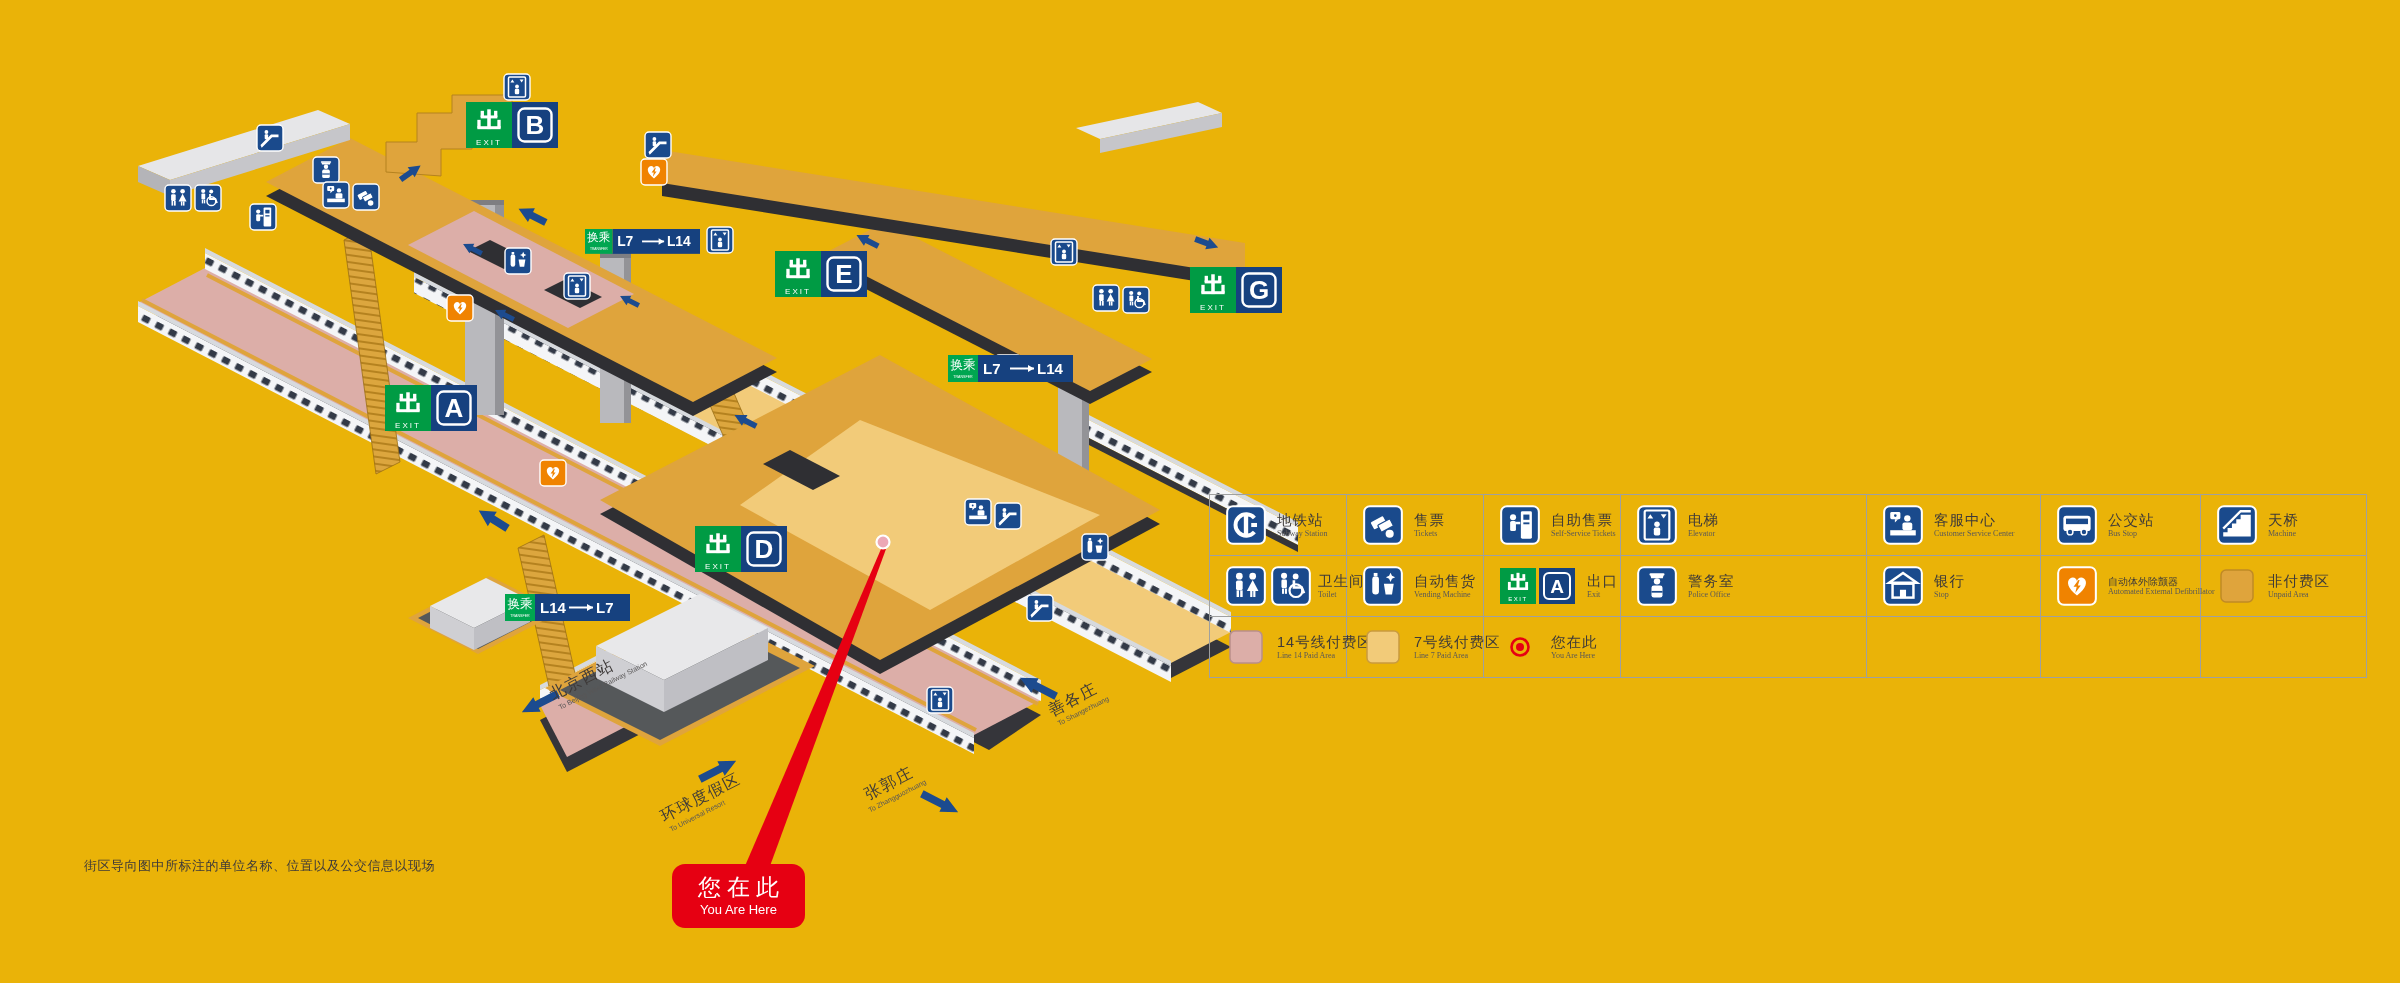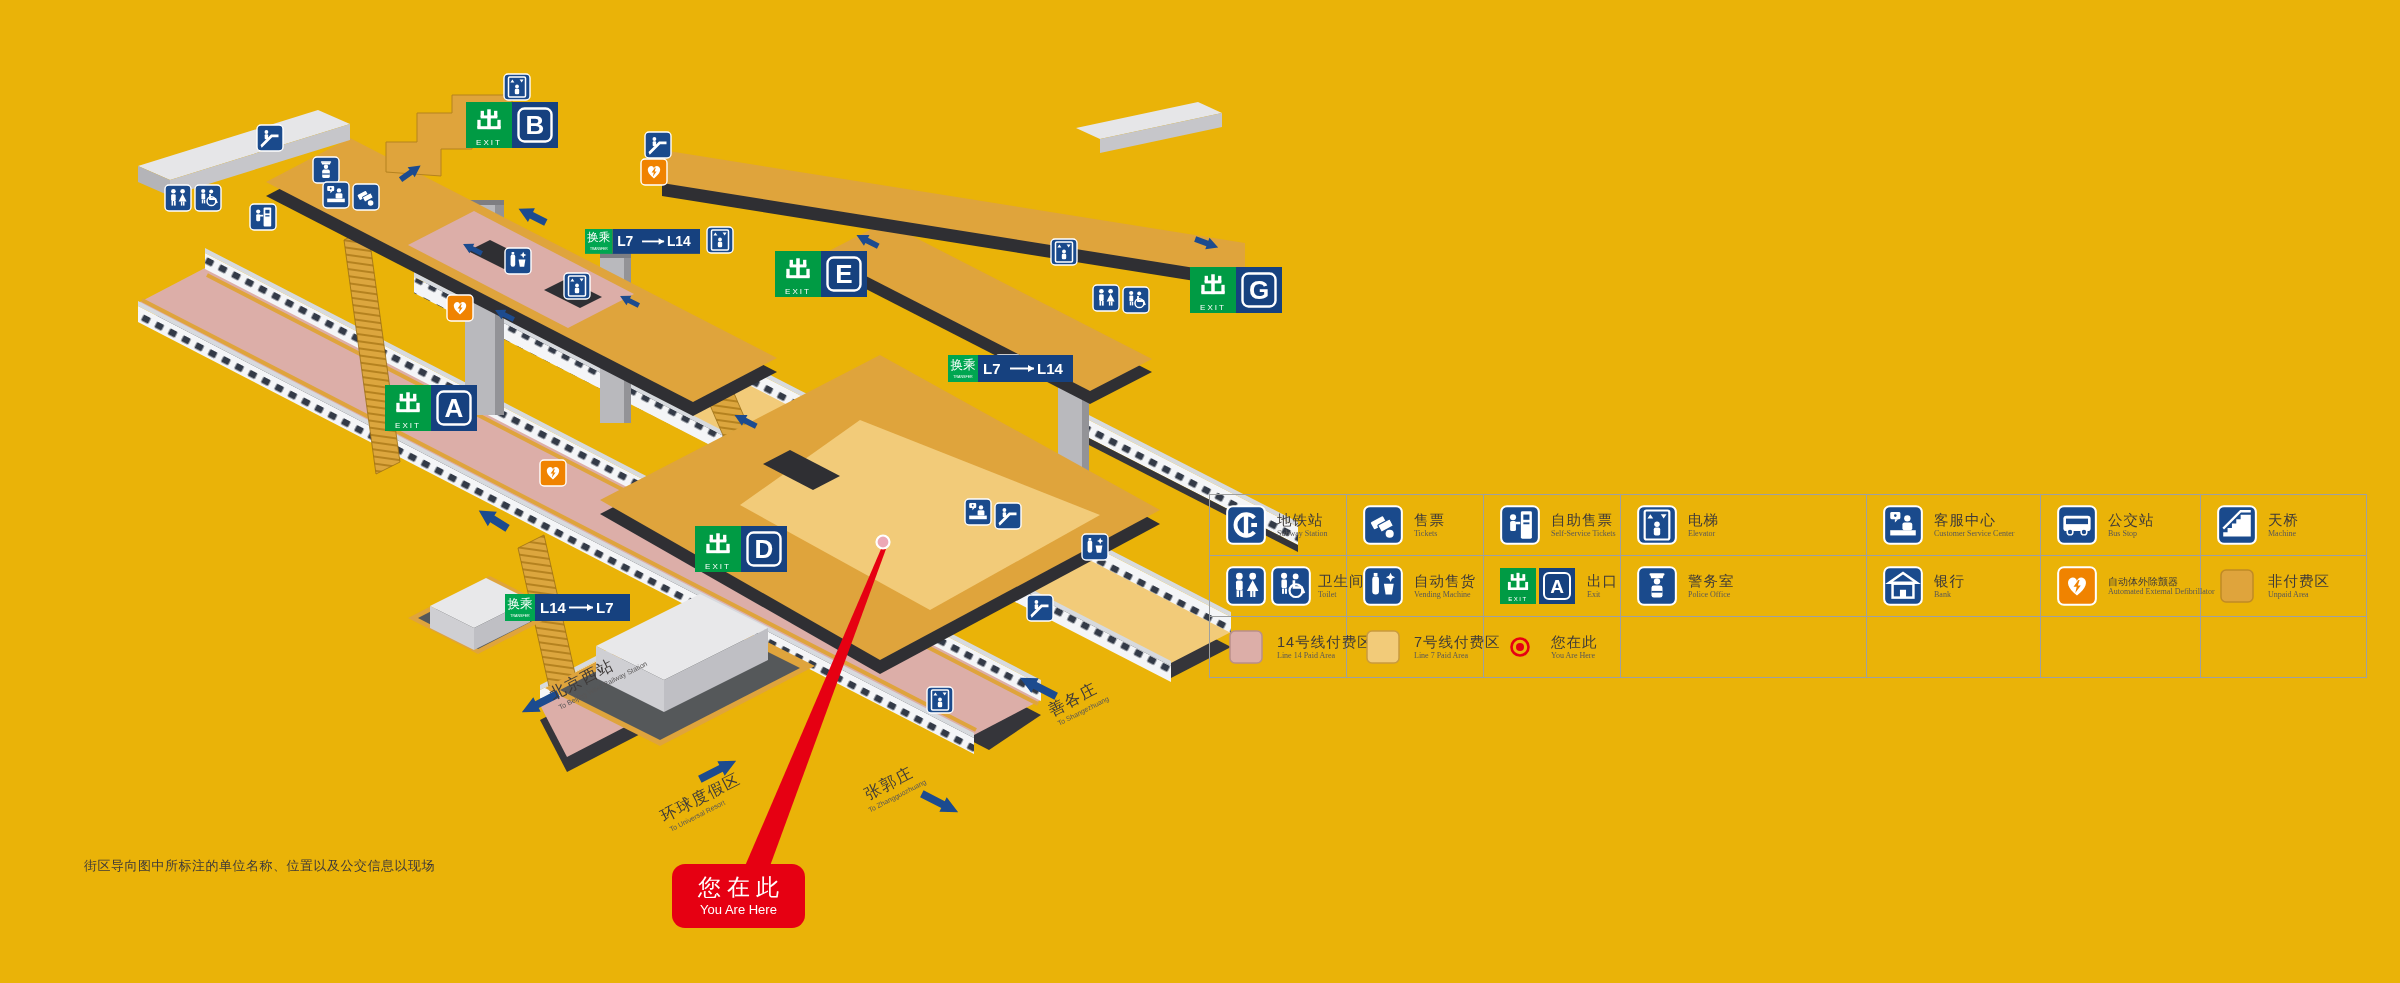--- a/index.html
+++ b/index.html
@@ -642,21 +642,21 @@
               </div>
             </td>
       <td>
               <div class="cell">
         <svg class="licon" width="40" height="40" viewBox="-20 -20 40 40">
                   <use href="#badge-sq" transform="scale(1.45)"></use>
                   <use href="#g-bank" transform="scale(1.45)"></use>
                 </svg>
         <div class="txt">
                   <span class="zh">银行</span>
-                  <span class="en">Bank</span>
+                  <span class="en">Stop</span>
                 </div>
               </div>
             </td>
       <td>
               <div class="cell">
         <svg class="licon" width="40" height="40" viewBox="-20 -20 40 40">
                   <use href="#badge-aed" transform="scale(1.45)"></use>
                 </svg>
         <div class="txt">
                   <span class="zh small">自动体外除颤器</span>

